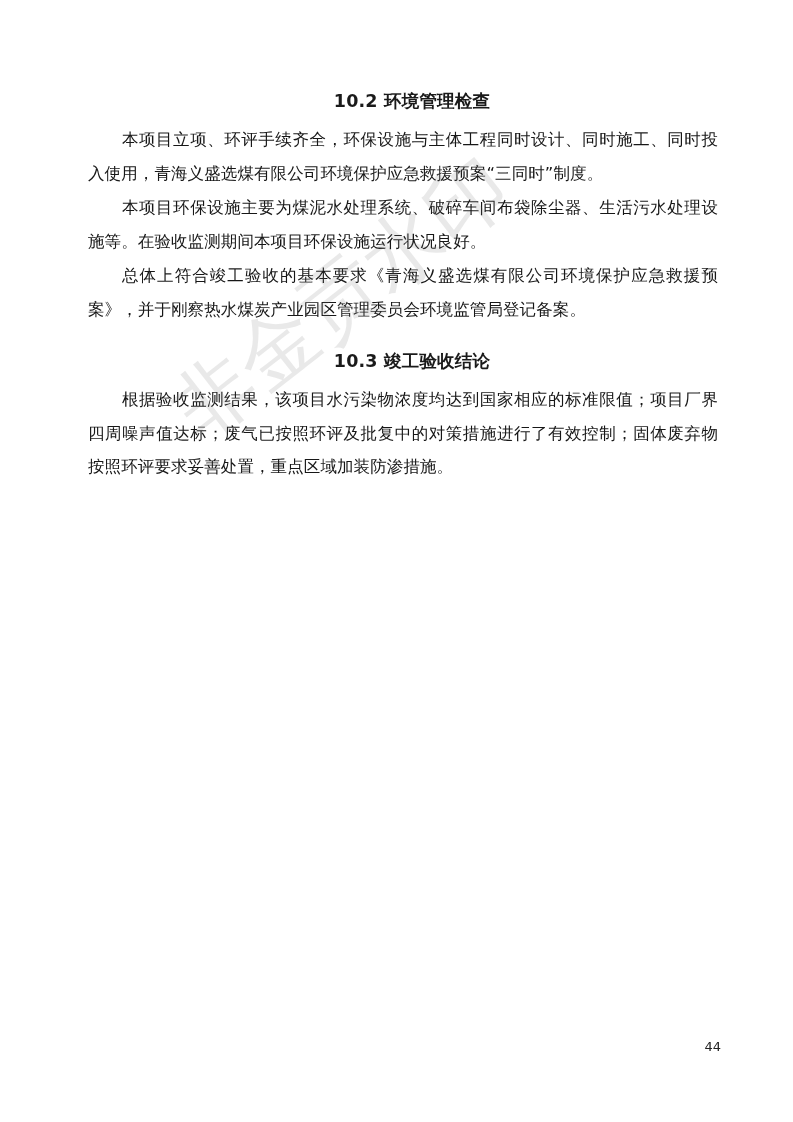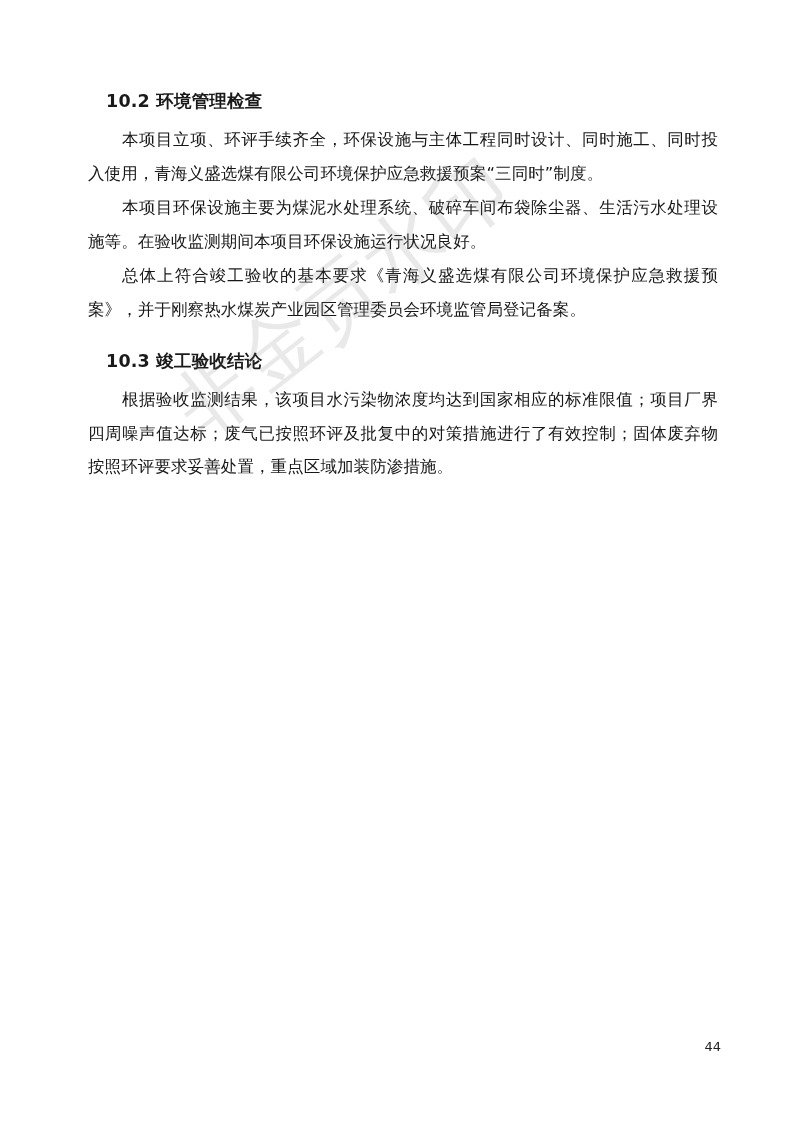--- a/index.html
+++ b/index.html
@@ -26,20 +26,21 @@
   }
   .heading {
     font-family: "DejaVu Sans", "Liberation Sans", sans-serif;
     font-weight: bold;
     font-size: 17.5px;
     color: #1a1a1a;
     letter-spacing: 0.2px;
     margin: 0 0 9px 0;
     padding-left: 18px;
     line-height: 1.5;
+    text-align: center;
   }
   .heading.second {
     margin-top: 22px;
   }
   .para {
     font-family: "DejaVu Sans", "Liberation Sans", sans-serif;
     font-size: 16.5px;
     color: #171717;
     line-height: 2.03;
     margin: 0 0 1px 0;

